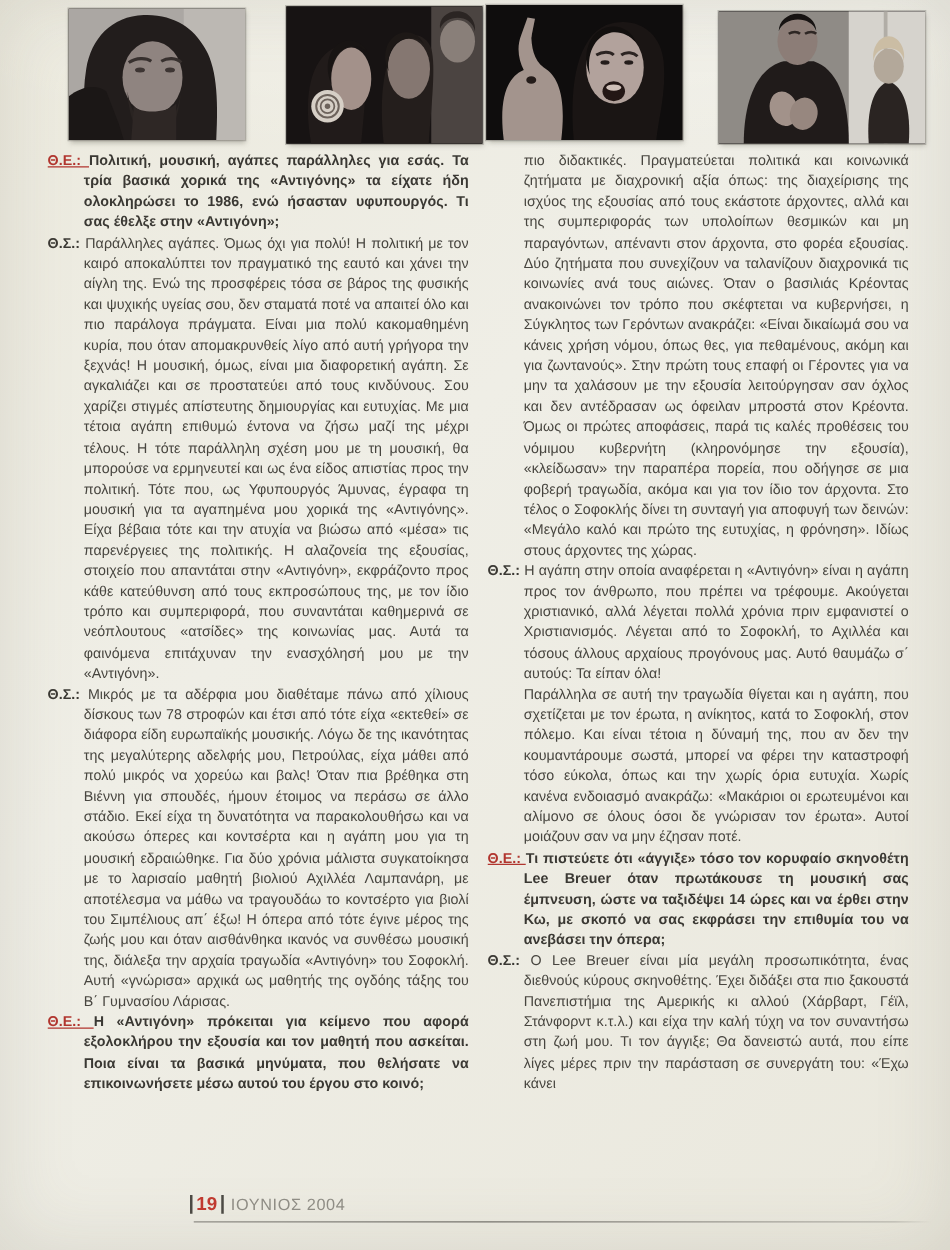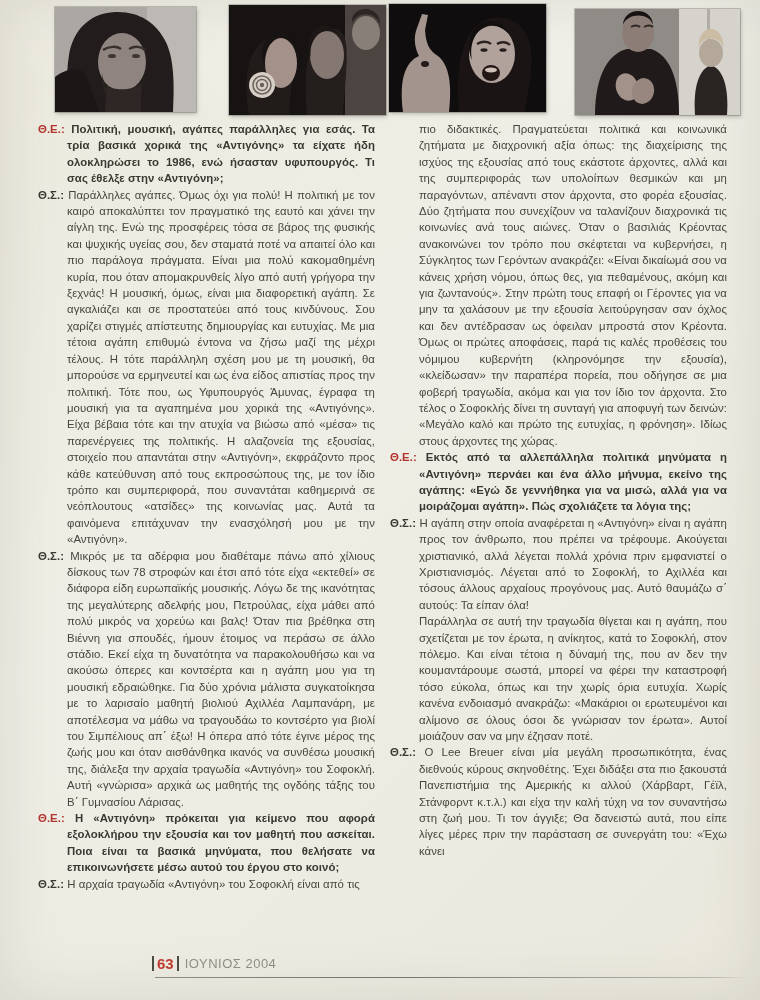--- a/index.html
+++ b/index.html
@@ -30,21 +30,21 @@
   }
   .col { width:337px; height:100%; overflow:hidden; }
   .qa {
     margin:0; padding-left:29px; text-indent:-29px;
     font-size:11.4px; line-height:16.4px; text-align:justify;
     color:#47453f; letter-spacing:0.05px;
   }
   .qa.cont { text-indent:0; }
   .qa.question .qa-text { font-weight:700; color:#3a3833;margin-top:44px; }
   .lab { font-weight:700; }
-  .lab.red  { color:#b1352e; }
+  .lab.red  { color:#b1352e;text-decoration:underline; }
   .lab.dark { color:#3a3833; }
 
   
   .footer {
     position:absolute; left:152px; top:953px; height:20px;
     display:flex; align-items:center;
   }
   .footer-num {
     font-weight:700; font-size:15px; color:#c03a30;
     border-left:2px solid #4c4a44; border-right:2px solid #4c4a44;
@@ -133,30 +133,29 @@
       <path d="M124,40 C124,26 148,26 148,40 C150,30 144,20 136,20 C128,20 122,30 124,40 Z" fill="#cbbda4"></path>
     </svg>
   </div>
 
   <div class="columns">
     <div class="col">
         <p class="qa question"><span class="lab red">Θ.Ε.: </span><span class="qa-text">Πολιτική, μουσική, αγάπες παράλληλες για εσάς. Τα τρία βασικά χορικά της «Αντιγόνης» τα είχατε ήδη ολοκληρώσει το 1986, ενώ ήσασταν υφυπουργός. Τι σας έθελξε στην «Αντιγόνη»;</span></p>
         <p class="qa answer"><span class="lab dark">Θ.Σ.: </span><span class="qa-text">Παράλληλες αγάπες. Όμως όχι για πολύ! Η πολιτική με τον καιρό αποκαλύπτει τον πραγματικό της εαυτό και χάνει την αίγλη της. Ενώ της προσφέρεις τόσα σε βάρος της φυσικής και ψυχικής υγείας σου, δεν σταματά ποτέ να απαιτεί όλο και πιο παράλογα πράγματα. Είναι μια πολύ κακομαθημένη κυρία, που όταν απομακρυνθείς λίγο από αυτή γρήγορα την ξεχνάς! Η μουσική, όμως, είναι μια διαφορετική αγάπη. Σε αγκαλιάζει και σε προστατεύει από τους κινδύνους. Σου χαρίζει στιγμές απίστευτης δημιουργίας και ευτυχίας. Με μια τέτοια αγάπη επιθυμώ έντονα να ζήσω μαζί της μέχρι τέλους. Η τότε παράλληλη σχέση μου με τη μουσική, θα μπορούσε να ερμηνευτεί και ως ένα είδος απιστίας προς την πολιτική. Τότε που, ως Υφυπουργός Άμυνας, έγραφα τη μουσική για τα αγαπημένα μου χορικά της «Αντιγόνης». Είχα βέβαια τότε και την ατυχία να βιώσω από «μέσα» τις παρενέργειες της πολιτικής. Η αλαζονεία της εξουσίας, στοιχείο που απαντάται στην «Αντιγόνη», εκφράζοντο προς κάθε κατεύθυνση από τους εκπροσώπους της, με τον ίδιο τρόπο και συμπεριφορά, που συναντάται καθημερινά σε νεόπλουτους «ατσίδες» της κοινωνίας μας. Αυτά τα φαινόμενα επιτάχυναν την ενασχόλησή μου με την «Αντιγόνη».</span></p>
         <p class="qa answer"><span class="lab dark">Θ.Σ.: </span><span class="qa-text">Μικρός με τα αδέρφια μου διαθέταμε πάνω από χίλιους δίσκους των 78 στροφών και έτσι από τότε είχα «εκτεθεί» σε διάφορα είδη ευρωπαϊκής μουσικής. Λόγω δε της ικανότητας της μεγαλύτερης αδελφής μου, Πετρούλας, είχα μάθει από πολύ μικρός να χορεύω και βαλς! Όταν πια βρέθηκα στη Βιέννη για σπουδές, ήμουν έτοιμος να περάσω σε άλλο στάδιο. Εκεί είχα τη δυνατότητα να παρακολουθήσω και να ακούσω όπερες και κοντσέρτα και η αγάπη μου για τη μουσική εδραιώθηκε. Για δύο χρόνια μάλιστα συγκατοίκησα με το λαρισαίο μαθητή βιολιού Αχιλλέα Λαμπανάρη, με αποτέλεσμα να μάθω να τραγουδάω το κοντσέρτο για βιολί του Σιμπέλιους απ΄ έξω! Η όπερα από τότε έγινε μέρος της ζωής μου και όταν αισθάνθηκα ικανός να συνθέσω μουσική της, διάλεξα την αρχαία τραγωδία «Αντιγόνη» του Σοφοκλή. Αυτή «γνώρισα» αρχικά ως μαθητής της ογδόης τάξης του Β΄ Γυμνασίου Λάρισας.</span></p>
         <p class="qa question"><span class="lab red">Θ.Ε.: </span><span class="qa-text">Η «Αντιγόνη» πρόκειται για κείμενο που αφορά εξολοκλήρου την εξουσία και τον μαθητή που ασκείται. Ποια είναι τα βασικά μηνύματα, που θελήσατε να επικοινωνήσετε μέσω αυτού του έργου στο κοινό;</span></p>
-        <p class="qa answer"><span class="lab dark">Θ.Σ.: </span><span class="qa-text">Η αρχαία τραγωδία «Αντιγόνη» του Σοφοκλή είναι από τις</span></p>
       </div>
     <div class="col">
         <p class="qa continuation cont"><span class="qa-text">πιο διδακτικές. Πραγματεύεται πολιτικά και κοινωνικά ζητήματα με διαχρονική αξία όπως: της διαχείρισης της ισχύος της εξουσίας από τους εκάστοτε άρχοντες, αλλά και της συμπεριφοράς των υπολοίπων θεσμικών και μη παραγόντων, απέναντι στον άρχοντα, στο φορέα εξουσίας. Δύο ζητήματα που συνεχίζουν να ταλανίζουν διαχρονικά τις κοινωνίες ανά τους αιώνες. Όταν ο βασιλιάς Κρέοντας ανακοινώνει τον τρόπο που σκέφτεται να κυβερνήσει, η Σύγκλητος των Γερόντων ανακράζει: «Είναι δικαίωμά σου να κάνεις χρήση νόμου, όπως θες, για πεθαμένους, ακόμη και για ζωντανούς». Στην πρώτη τους επαφή οι Γέροντες για να μην τα χαλάσουν με την εξουσία λειτούργησαν σαν όχλος και δεν αντέδρασαν ως όφειλαν μπροστά στον Κρέοντα. Όμως οι πρώτες αποφάσεις, παρά τις καλές προθέσεις του νόμιμου κυβερνήτη (κληρονόμησε την εξουσία), «κλείδωσαν» την παραπέρα πορεία, που οδήγησε σε μια φοβερή τραγωδία, ακόμα και για τον ίδιο τον άρχοντα. Στο τέλος ο Σοφοκλής δίνει τη συνταγή για αποφυγή των δεινών: «Μεγάλο καλό και πρώτο της ευτυχίας, η φρόνηση». Ιδίως στους άρχοντες της χώρας.</span></p>
-        <p class="qa question"><span class="lab red">Θ.Ε.: </span><span class="qa-text">Εκτός από τα αλλεπάλληλα πολιτικά μηνύματα η «Αντιγόνη» περνάει και ένα άλλο μήνυμα, εκείνο της αγάπης: «Εγώ δε γεννήθηκα για να μισώ, αλλά για να μοιράζομαι αγάπη». Πώς σχολιάζετε τα λόγια της;</span></p>
         <p class="qa answer"><span class="lab dark">Θ.Σ.: </span><span class="qa-text">Η αγάπη στην οποία αναφέρεται η «Αντιγόνη» είναι η αγάπη προς τον άνθρωπο, που πρέπει να τρέφουμε. Ακούγεται χριστιανικό, αλλά λέγεται πολλά χρόνια πριν εμφανιστεί ο Χριστιανισμός. Λέγεται από το Σοφοκλή, το Αχιλλέα και τόσους άλλους αρχαίους προγόνους μας. Αυτό θαυμάζω σ΄ αυτούς: Τα είπαν όλα!</span></p>
         <p class="qa answer cont"><span class="qa-text">Παράλληλα σε αυτή την τραγωδία θίγεται και η αγάπη, που σχετίζεται με τον έρωτα, η ανίκητος, κατά το Σοφοκλή, στον πόλεμο. Και είναι τέτοια η δύναμή της, που αν δεν την κουμαντάρουμε σωστά, μπορεί να φέρει την καταστροφή τόσο εύκολα, όπως και την χωρίς όρια ευτυχία. Χωρίς κανένα ενδοιασμό ανακράζω: «Μακάριοι οι ερωτευμένοι και αλίμονο σε όλους όσοι δε γνώρισαν τον έρωτα». Αυτοί μοιάζουν σαν να μην έζησαν ποτέ.</span></p>
+        <p class="qa question"><span class="lab red">Θ.Ε.: </span><span class="qa-text">Τι πιστεύετε ότι «άγγιξε» τόσο τον κορυφαίο σκηνοθέτη Lee Breuer όταν πρωτάκουσε τη μουσική σας έμπνευση, ώστε να ταξιδέψει 14 ώρες και να έρθει στην Κω, με σκοπό να σας εκφράσει την επιθυμία του να ανεβάσει την όπερα;</span></p>
         <p class="qa answer"><span class="lab dark">Θ.Σ.: </span><span class="qa-text">Ο Lee Breuer είναι μία μεγάλη προσωπικότητα, ένας διεθνούς κύρους σκηνοθέτης. Έχει διδάξει στα πιο ξακουστά Πανεπιστήμια της Αμερικής κι αλλού (Χάρβαρτ, Γέϊλ, Στάνφορντ κ.τ.λ.) και είχα την καλή τύχη να τον συναντήσω στη ζωή μου. Τι τον άγγιξε; Θα δανειστώ αυτά, που είπε λίγες μέρες πριν την παράσταση σε συνεργάτη του: «Έχω κάνει</span></p>
       </div>
   </div>
 
   <div class="footer">
-    <span class="footer-num">63</span>
+    <span class="footer-num">19</span>
     <span class="footer-issue">ΙΟΥΝΙΟΣ 2004</span>
   </div>
   <div class="footer-rule"></div>
 
 </div>
 
 </body></html>

